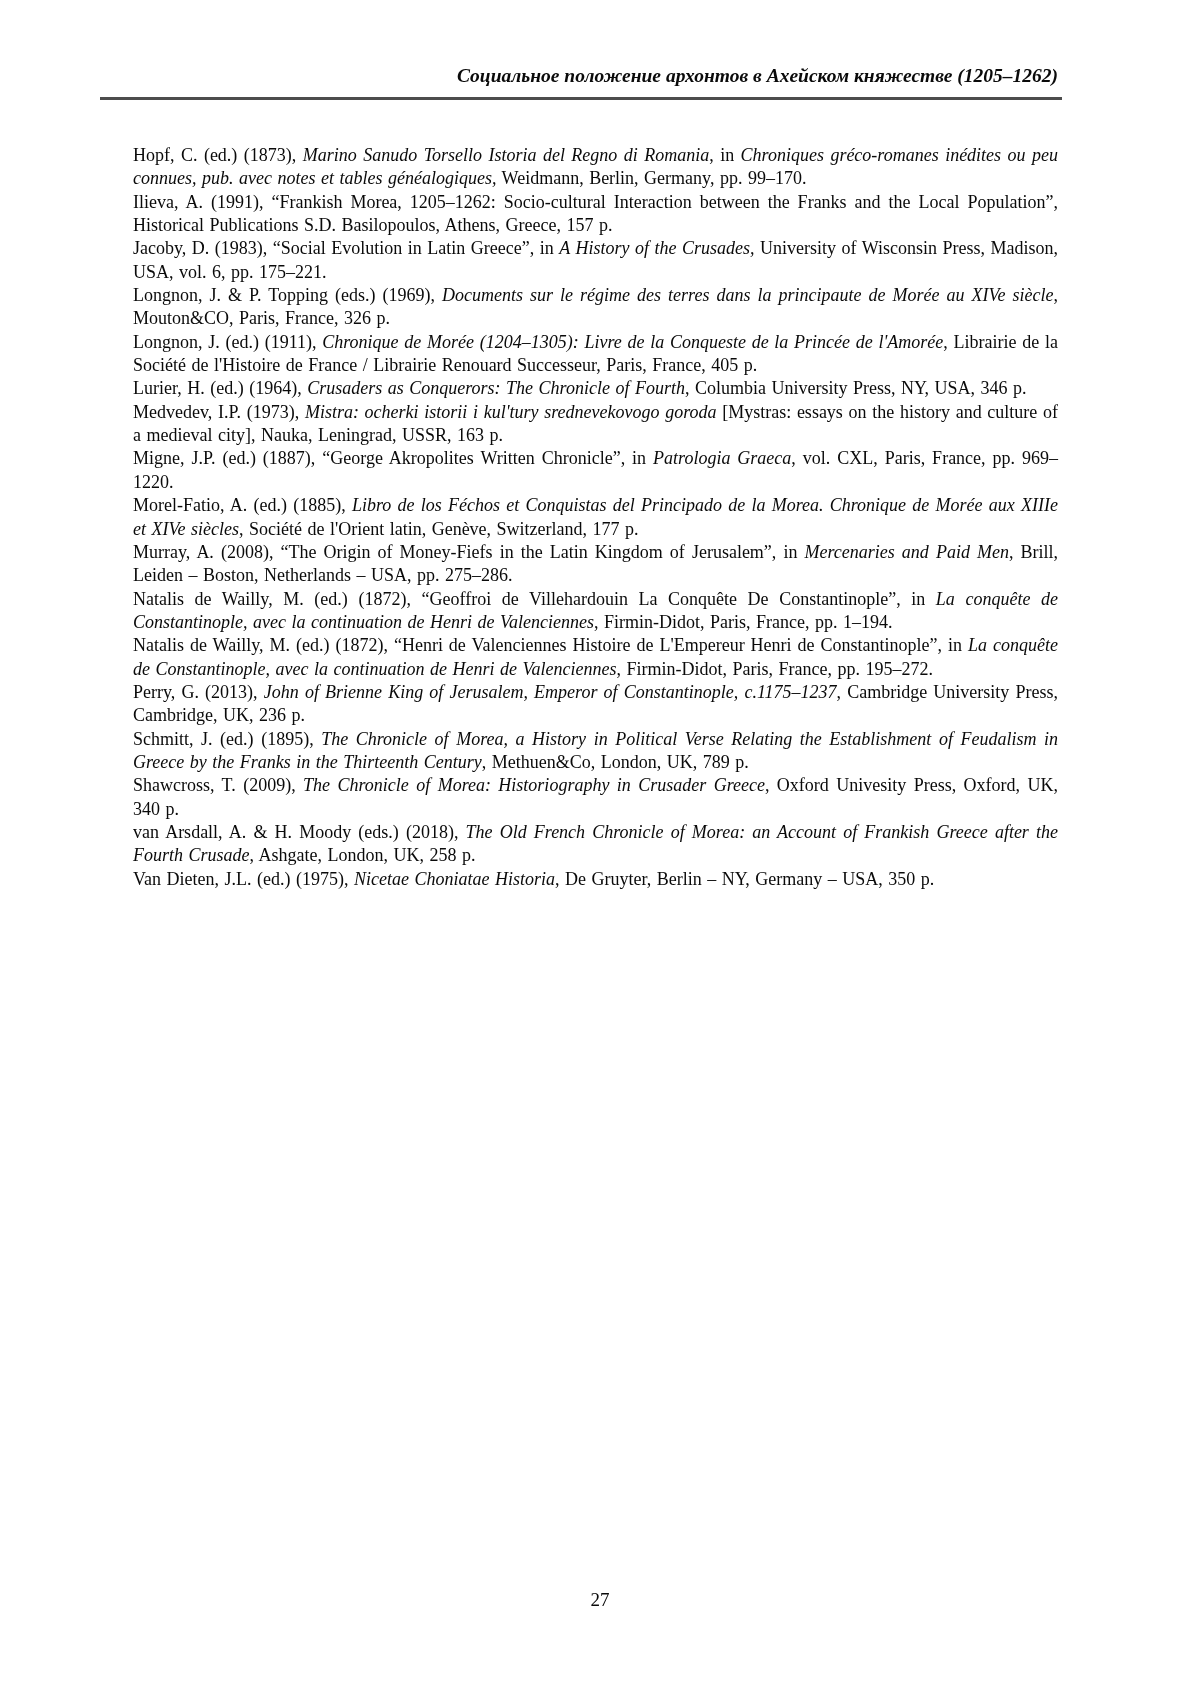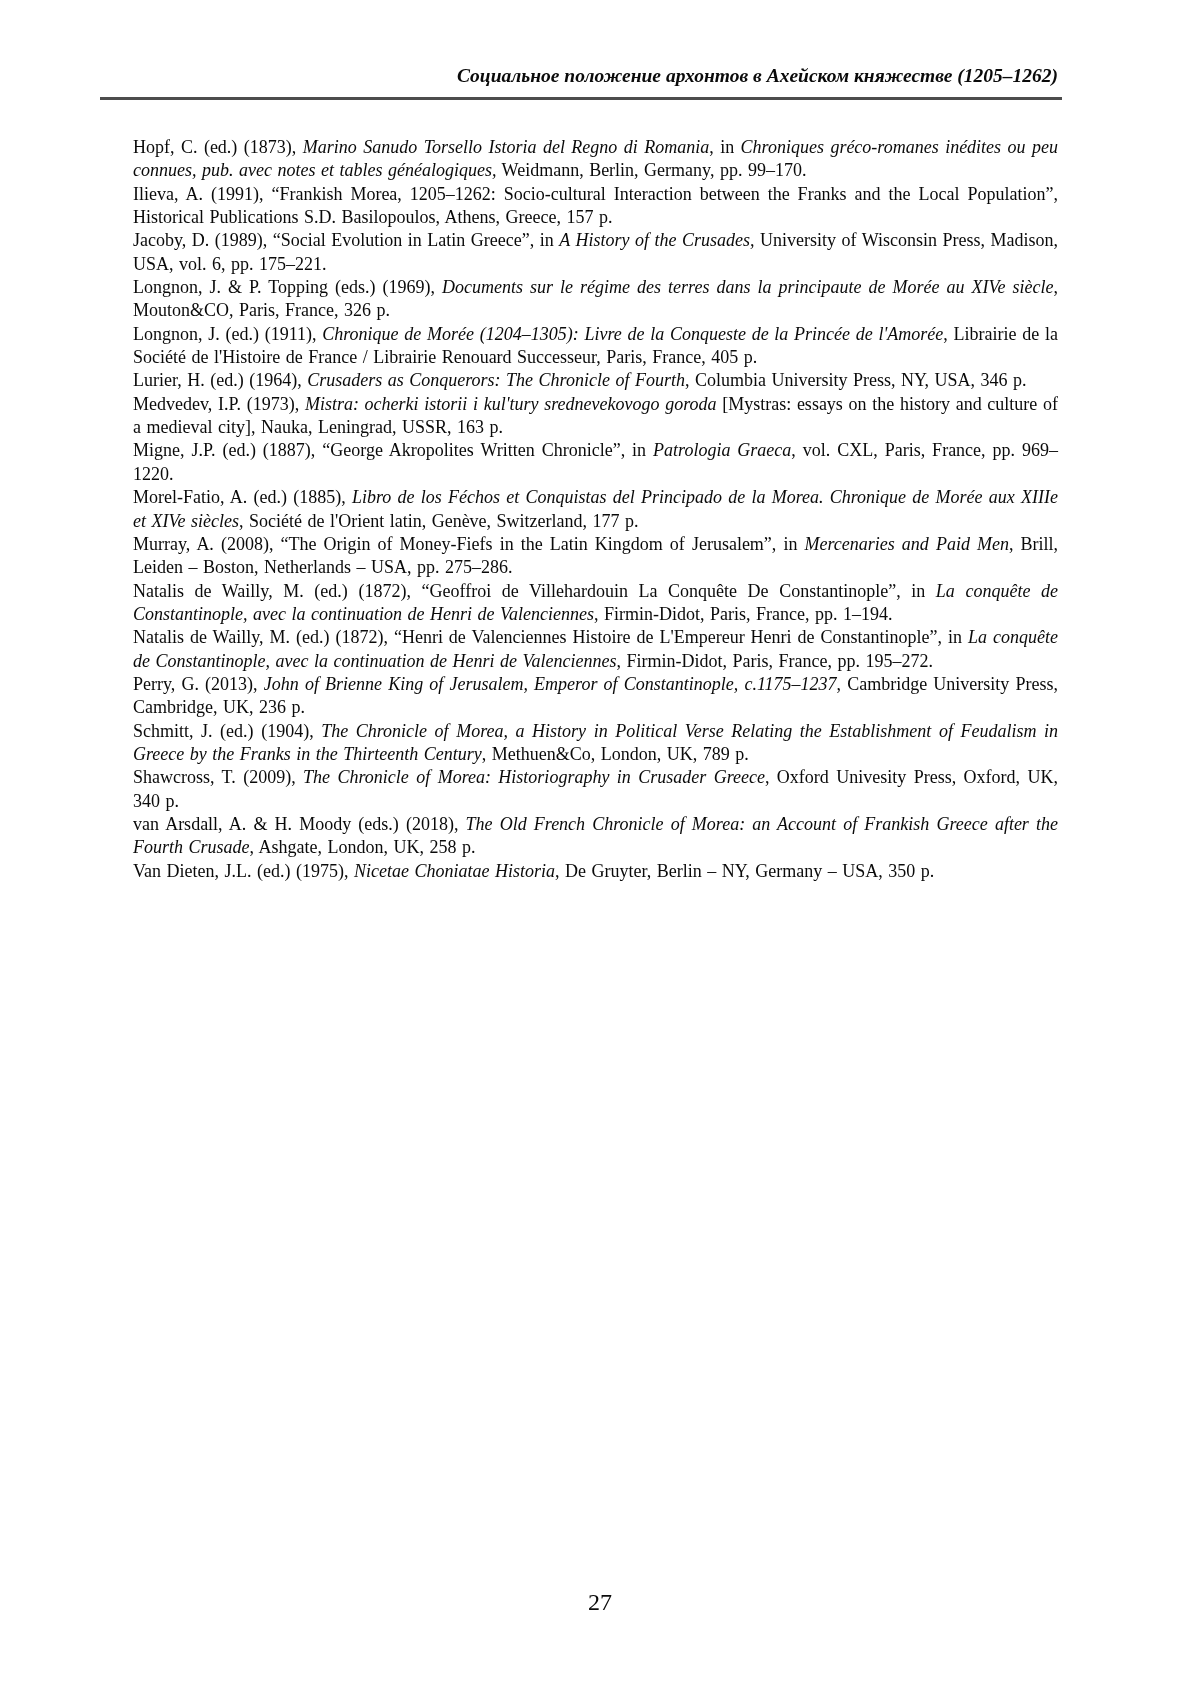--- a/index.html
+++ b/index.html
@@ -29,68 +29,68 @@
   .header-rule {
     position: absolute;
     top: 97px;
     left: 100px;
     width: 962px;
     height: 3px;
     background: #4d4d4d;
   }
   .refs {
     position: absolute;
-    top: 136px;
+    top: 144px;
     left: 133px;
     width: 925px;
     font-size: 18px;
     line-height: 23.35px;
     text-align: justify;
     word-spacing: 1px;
   }
   .ref {
     margin: 0;
     padding: 0;
   }
   .seg.it {
     font-style: italic;
   }
   .page-number {
     position: absolute;
     top: 1589px;
     left: 0;
     width: 1200px;
     text-align: center;
-    font-size: 24px;
+    font-size: 19px;
   }
 </style>
 </head>
 <body>
 
 <header>
   <div class="running-head">Социальное положение архонтов в Ахейском княжестве (1205–1262)</div>
   <div class="header-rule"></div>
 </header>
 
 <main>
   <section class="refs">
       <p class="ref"><span class="seg">Hopf, C. (ed.) (1873), </span><span class="seg it">Marino Sanudo Torsello Istoria del Regno di Romania</span><span class="seg">, in </span><span class="seg it">Chroniques gréco-romanes inédites ou peu connues, pub. avec notes et tables généalogiques,</span><span class="seg"> Weidmann, Berlin, Germany, pp. 99–170.</span></p>
       <p class="ref"><span class="seg">Ilieva, A. (1991), “Frankish Morea, 1205–1262: Socio-cultural Interaction between the Franks and the Local Population”, Historical Publications S.D. Basilopoulos, Athens, Greece, 157 p.</span></p>
-      <p class="ref"><span class="seg">Jacoby, D. (1989), “Social Evolution in Latin Greece”, in </span><span class="seg it">A History of the Crusades,</span><span class="seg"> University of Wisconsin Press, Madison, USA, vol. 6, pp. 175–221.</span></p>
+      <p class="ref"><span class="seg">Jacoby, D. (1983), “Social Evolution in Latin Greece”, in </span><span class="seg it">A History of the Crusades,</span><span class="seg"> University of Wisconsin Press, Madison, USA, vol. 6, pp. 175–221.</span></p>
       <p class="ref"><span class="seg">Longnon, J. &amp; P. Topping (eds.) (1969), </span><span class="seg it">Documents sur le régime des terres dans la principaute de Morée au XIVe siècle</span><span class="seg">, Mouton&amp;CO, Paris, France, 326 p.</span></p>
       <p class="ref"><span class="seg">Longnon, J. (ed.) (1911), </span><span class="seg it">Chronique de Morée (1204–1305): Livre de la Conqueste de la Princée de l'Amorée</span><span class="seg">, Librairie de la Société de l'Histoire de France / Librairie Renouard Successeur, Paris, France, 405 p.</span></p>
       <p class="ref"><span class="seg">Lurier, H. (ed.) (1964), </span><span class="seg it">Crusaders as Conquerors: The Chronicle of Fourth</span><span class="seg">, Columbia University Press, NY, USA, 346 p.</span></p>
       <p class="ref"><span class="seg">Medvedev, I.P. (1973), </span><span class="seg it">Mistra: ocherki istorii i kul'tury srednevekovogo goroda</span><span class="seg"> [Mystras: essays on the history and culture of a medieval city], Nauka, Leningrad, USSR, 163 p.</span></p>
       <p class="ref"><span class="seg">Migne, J.P. (ed.) (1887), “George Akropolites Written Chronicle”, in </span><span class="seg it">Patrologia Graeca</span><span class="seg">, vol. CXL, Paris, France, pp. 969–1220.</span></p>
       <p class="ref"><span class="seg">Morel-Fatio, A. (ed.) (1885), </span><span class="seg it">Libro de los Féchos et Conquistas del Principado de la Morea. Chronique de Morée aux XIIIe et XIVe siècles</span><span class="seg">, Société de l'Orient latin, Genève, Switzerland, 177 p.</span></p>
       <p class="ref"><span class="seg">Murray, A. (2008), “The Origin of Money-Fiefs in the Latin Kingdom of Jerusalem”, in </span><span class="seg it">Mercenaries and Paid Men</span><span class="seg">, Brill, Leiden – Boston, Netherlands – USA, pp. 275–286.</span></p>
       <p class="ref"><span class="seg">Natalis de Wailly, M. (ed.) (1872), “Geoffroi de Villehardouin La Conquête De Constantinople”, in </span><span class="seg it">La conquête de Constantinople, avec la continuation de Henri de Valenciennes</span><span class="seg">, Firmin-Didot, Paris, France, pp. 1–194.</span></p>
       <p class="ref"><span class="seg">Natalis de Wailly, M. (ed.) (1872), “Henri de Valenciennes Histoire de L'Empereur Henri de Constantinople”, in </span><span class="seg it">La conquête de Constantinople, avec la continuation de Henri de Valenciennes</span><span class="seg">, Firmin-Didot, Paris, France, pp. 195–272.</span></p>
       <p class="ref"><span class="seg">Perry, G. (2013), </span><span class="seg it">John of Brienne King of Jerusalem, Emperor of Constantinople, c.1175–1237</span><span class="seg">, Cambridge University Press, Cambridge, UK, 236 p.</span></p>
-      <p class="ref"><span class="seg">Schmitt, J. (ed.) (1904), </span><span class="seg it">The Chronicle of Morea, a History in Political Verse Relating the Establishment of Feu­dalism in Greece by the Franks in the Thirteenth Century</span><span class="seg">, Methuen&amp;Co, London, UK, 789 p.</span></p>
+      <p class="ref"><span class="seg">Schmitt, J. (ed.) (1895), </span><span class="seg it">The Chronicle of Morea, a History in Political Verse Relating the Establishment of Feu­dalism in Greece by the Franks in the Thirteenth Century</span><span class="seg">, Methuen&amp;Co, London, UK, 789 p.</span></p>
       <p class="ref"><span class="seg">Shawcross, T. (2009), </span><span class="seg it">The Chronicle of Morea: Historiography in Crusader Greece</span><span class="seg">, Oxford Univesity Press, Oxford, UK, 340 p.</span></p>
       <p class="ref"><span class="seg">van Arsdall, A. &amp; H. Moody (eds.) (2018), </span><span class="seg it">The Old French Chronicle of Morea: an Account of Frankish Greece after the Fourth Crusade</span><span class="seg">, Ashgate, London, UK, 258 p.</span></p>
       <p class="ref"><span class="seg">Van Dieten, J.L. (ed.) (1975), </span><span class="seg it">Nicetae Choniatae Historia</span><span class="seg">, De Gruyter, Berlin – NY, Germany – USA, 350 p.</span></p>
     </section>
 </main>
 
 <footer>
   <div class="page-number">27</div>
 </footer>
 

